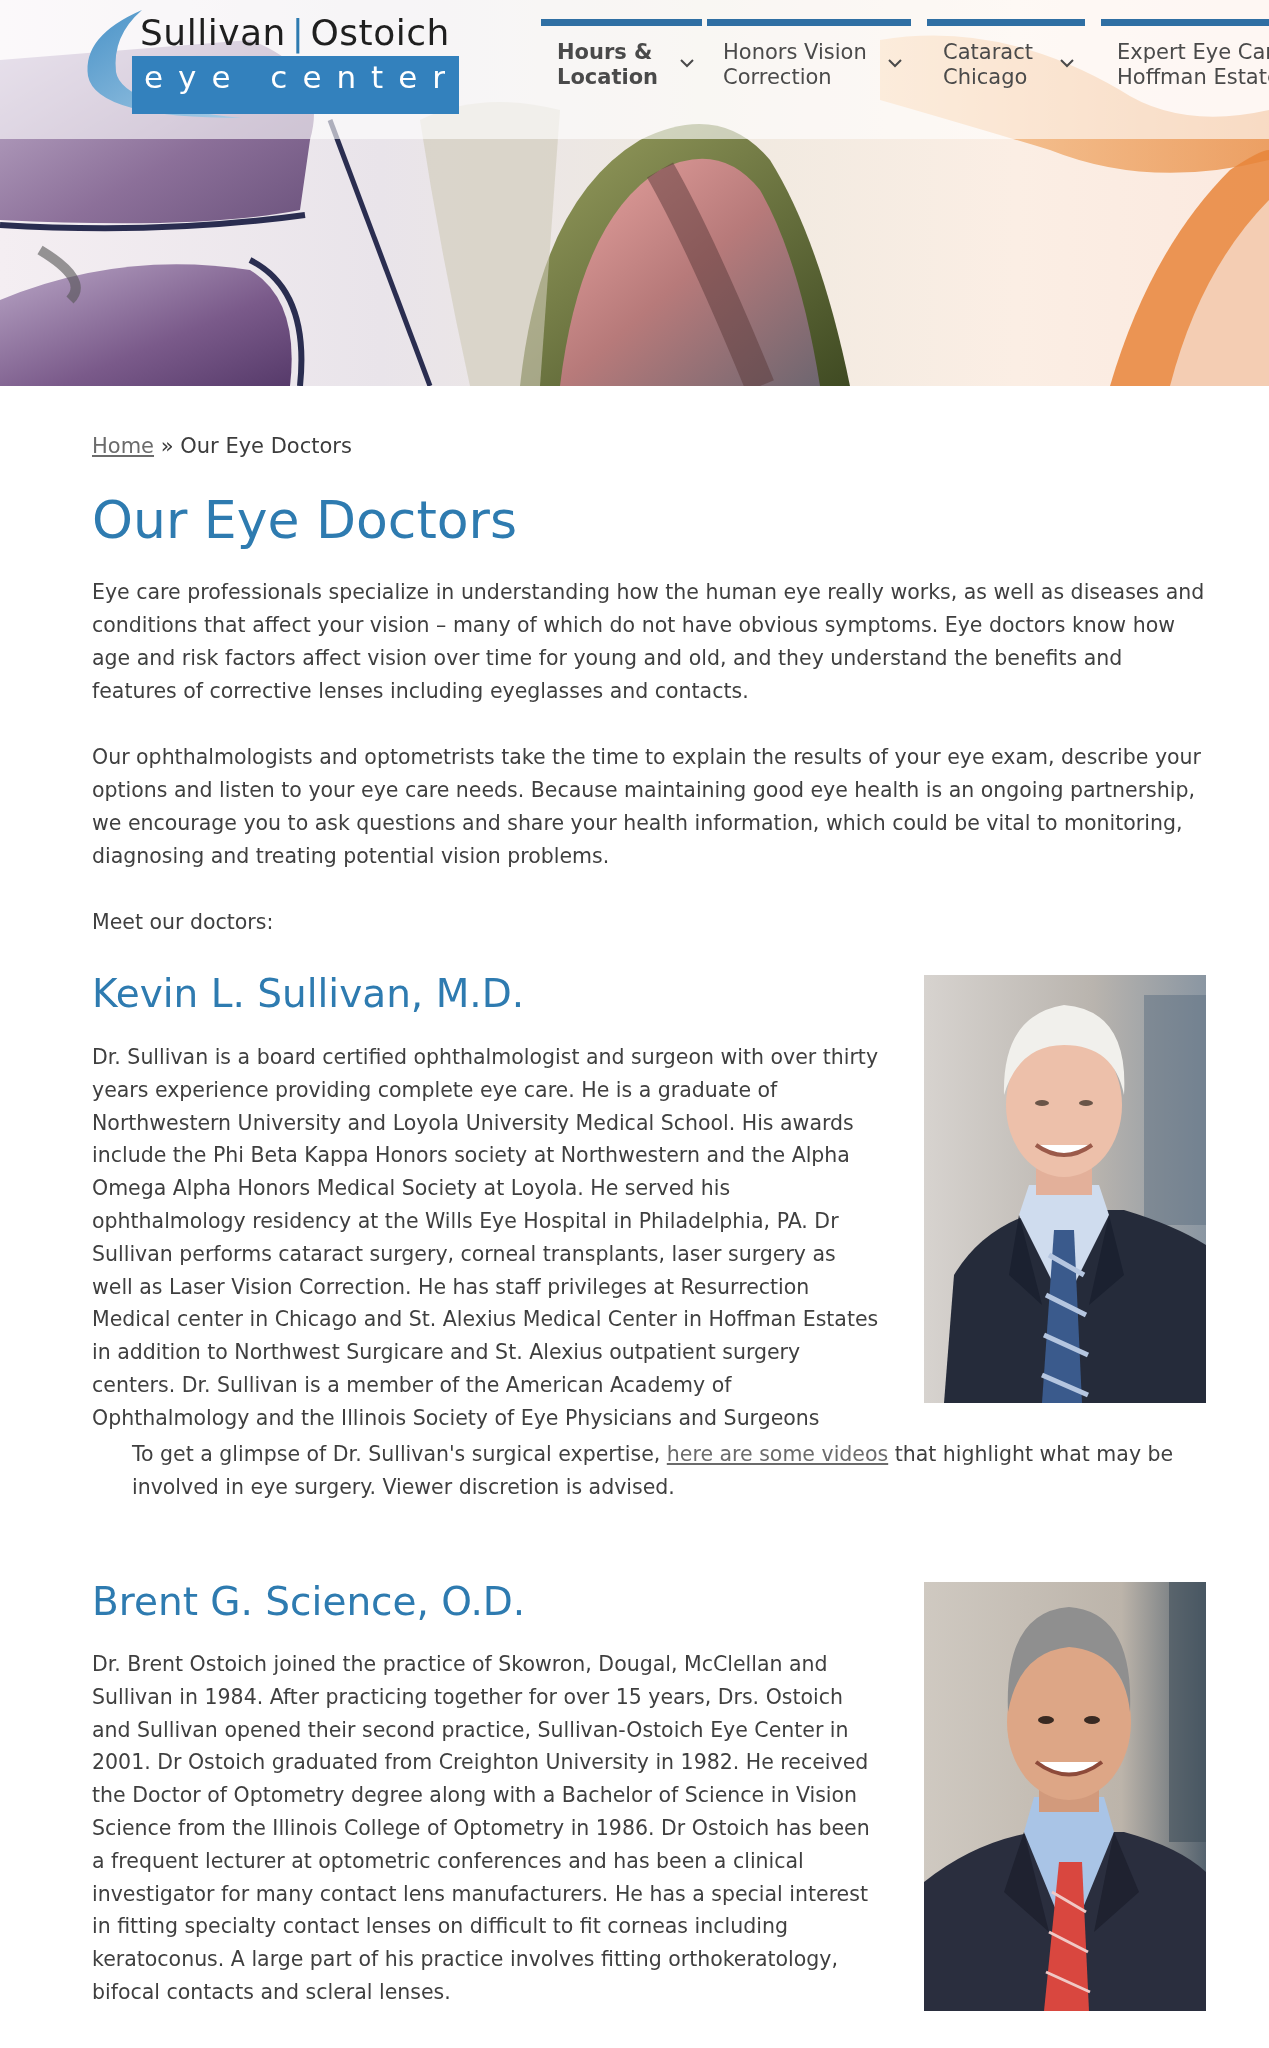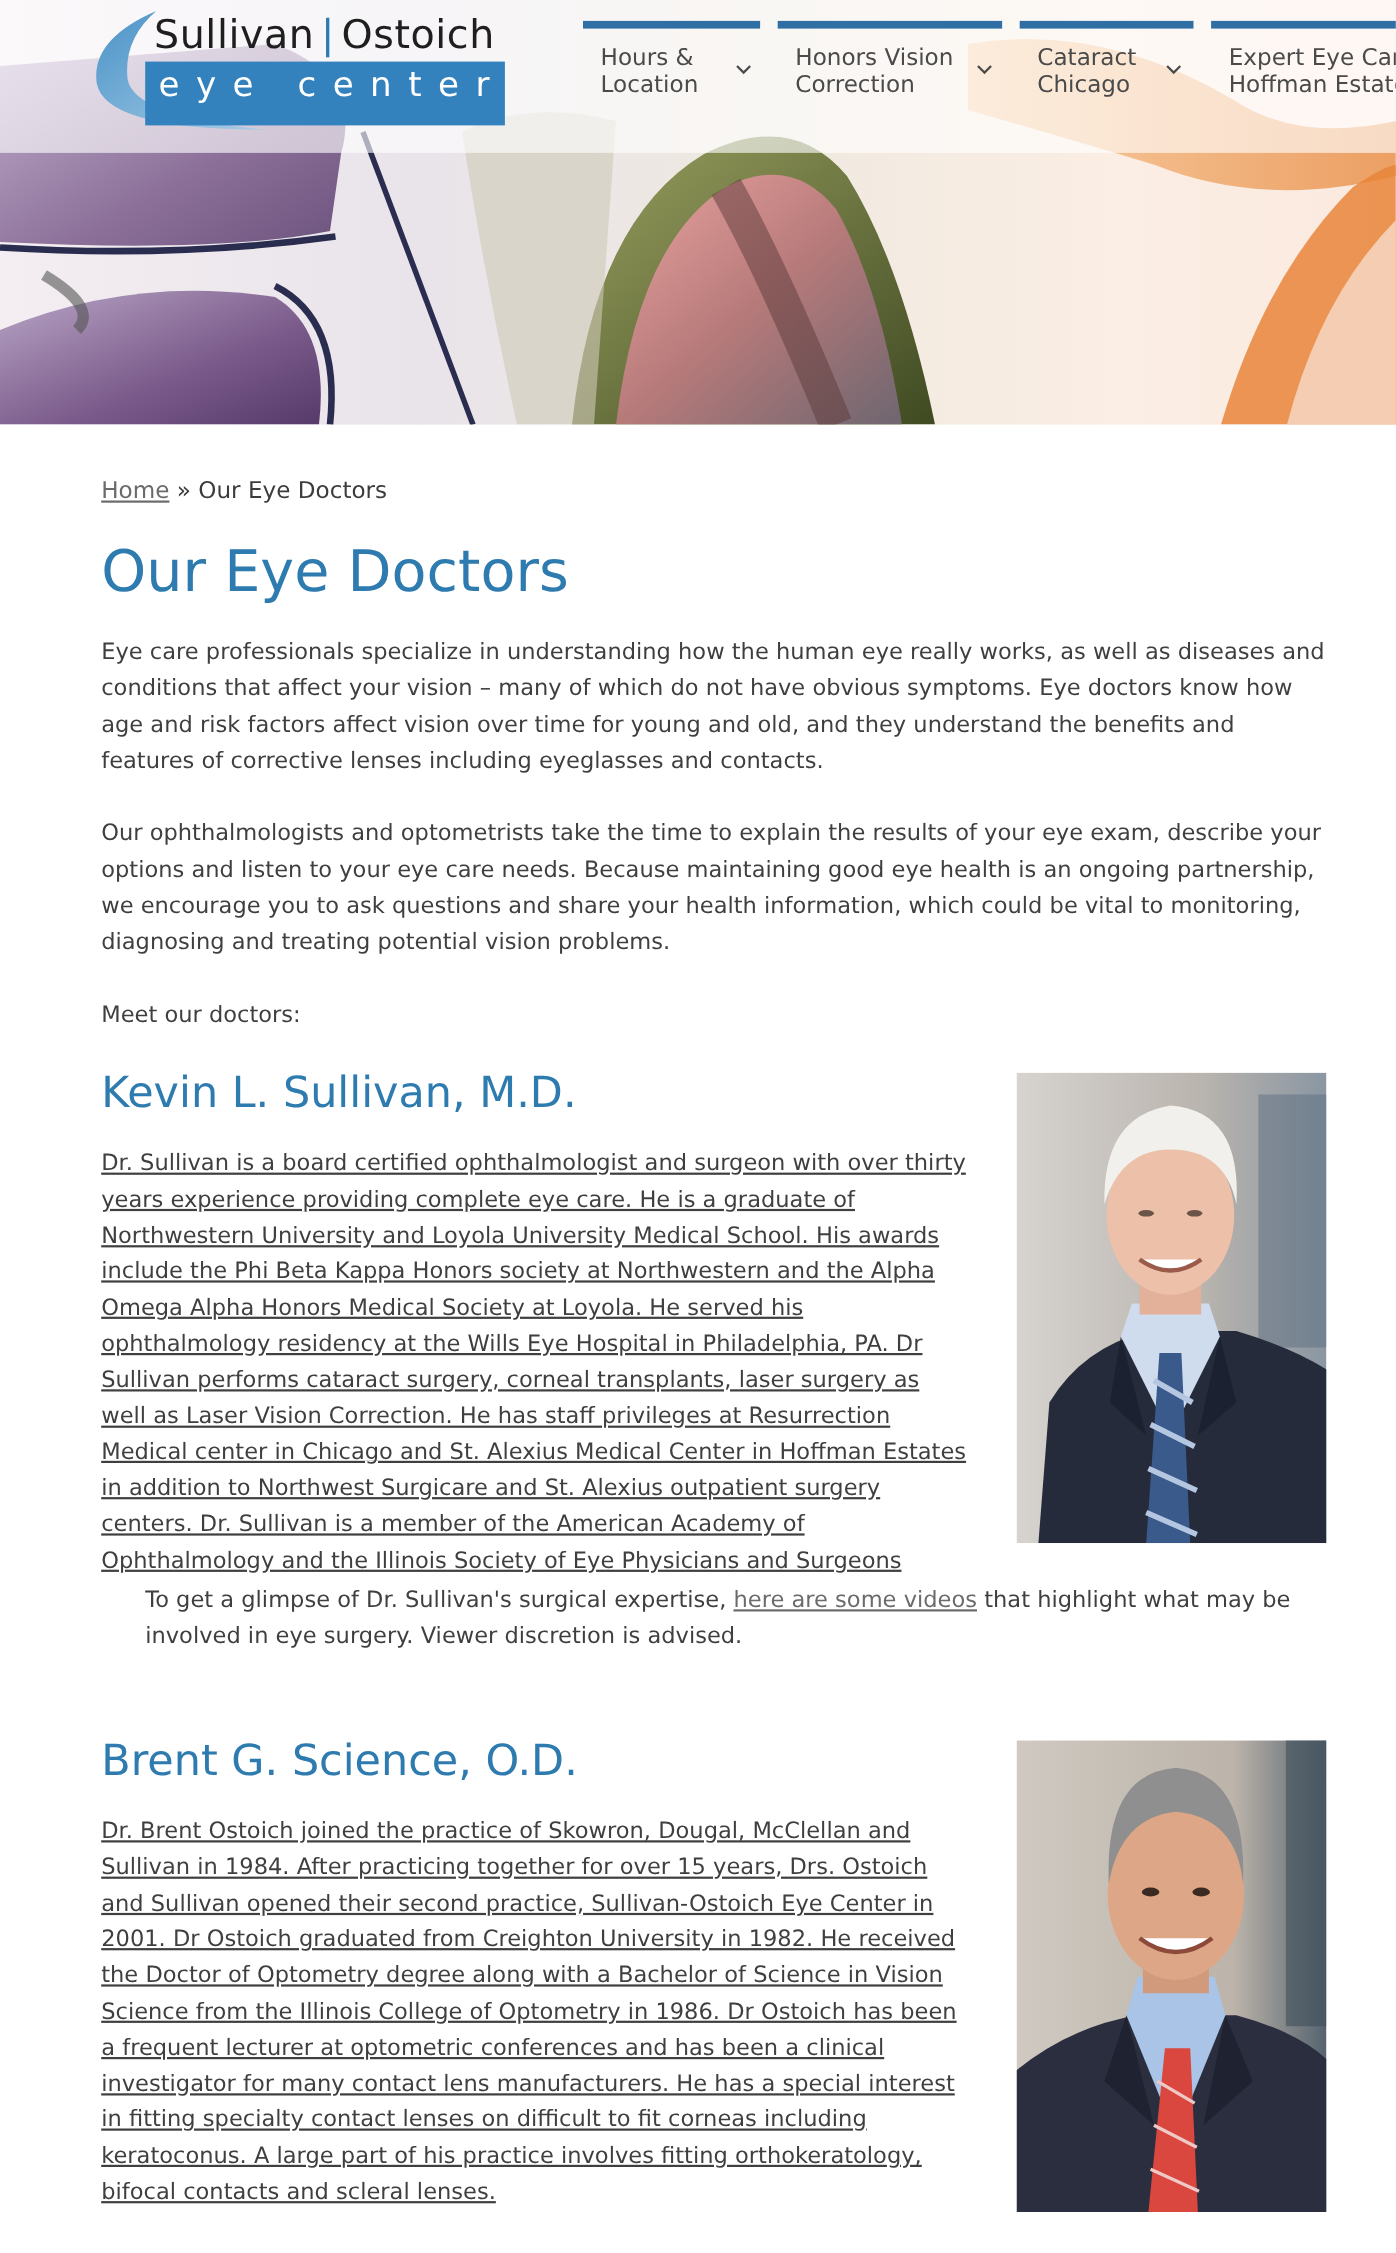--- a/index.html
+++ b/index.html
@@ -50,21 +50,21 @@
     color: #2e7bb0; line-height: 60px; white-space: nowrap;
   }
   .para {
     position: absolute; left: 0; width: 1115px; font-size: 20.5px; line-height: 33px; color: #3f3f3f;
   }
   .para a { color: #6b6b6b; text-decoration: underline; }
   .doc-name {
     position: absolute; left: 0; font-size: 39px; font-weight: normal; color: #2e7bb0;
     line-height: 52px; white-space: nowrap;
   }
-  .doc-bio { position: absolute; left: 0; width: 790px; font-size: 20.5px; line-height: 32.8px; color: #3f3f3f; text-decoration: underline; }
+  .doc-bio { position: absolute; left: 0; width: 790px; font-size: 20.5px; line-height: 32.8px; color: #3f3f3f; }
   .photo { position: absolute; left: 832px; width: 282px; overflow: hidden; }
 </style>
 </head>
 <body>
 
 <div class="hero">
   <svg class="hero-art" viewBox="0 0 1269 386" preserveAspectRatio="none">
     <defs>
       <linearGradient id="purp" x1="0" y1="0" x2="1" y2="1">
         <stop offset="0" stop-color="#b9a6c6"></stop>
@@ -113,21 +113,21 @@
             <stop offset="1" stop-color="#a9cde6"></stop>
         </linearGradient>
       </defs>
       <path d="M60 4 Q0 30 6 70 Q14 112 160 112 Q40 100 34 66 Q30 30 60 4 Z" fill="url(#cres)"></path>
     </svg>
     <div class="logo-title"><span>Sullivan</span><span class="sep">|</span><span>Ostoich</span></div>
     <div class="logo-box">eye center</div>
   </div>
 
   <nav class="nav">
-    <div class="nav-item" style="left:0; width:161px;">
+    <div class="nav-item" style="left:11px; width:161px;font-weight:bold;">
       <div class="bar"></div>
       <span class="label">Hours &amp;
 Location</span>
       <svg class="chev" style="left:138px;" viewBox="0 0 16 12">
           <path d="M2 3 L8 9 L14 3" stroke="#4a4a4a" stroke-width="2" fill="none"></path>
         </svg>
     </div>
     <div class="nav-item" style="left:177px; width:204px;">
       <div class="bar"></div>
       <span class="label">Honors Vision

